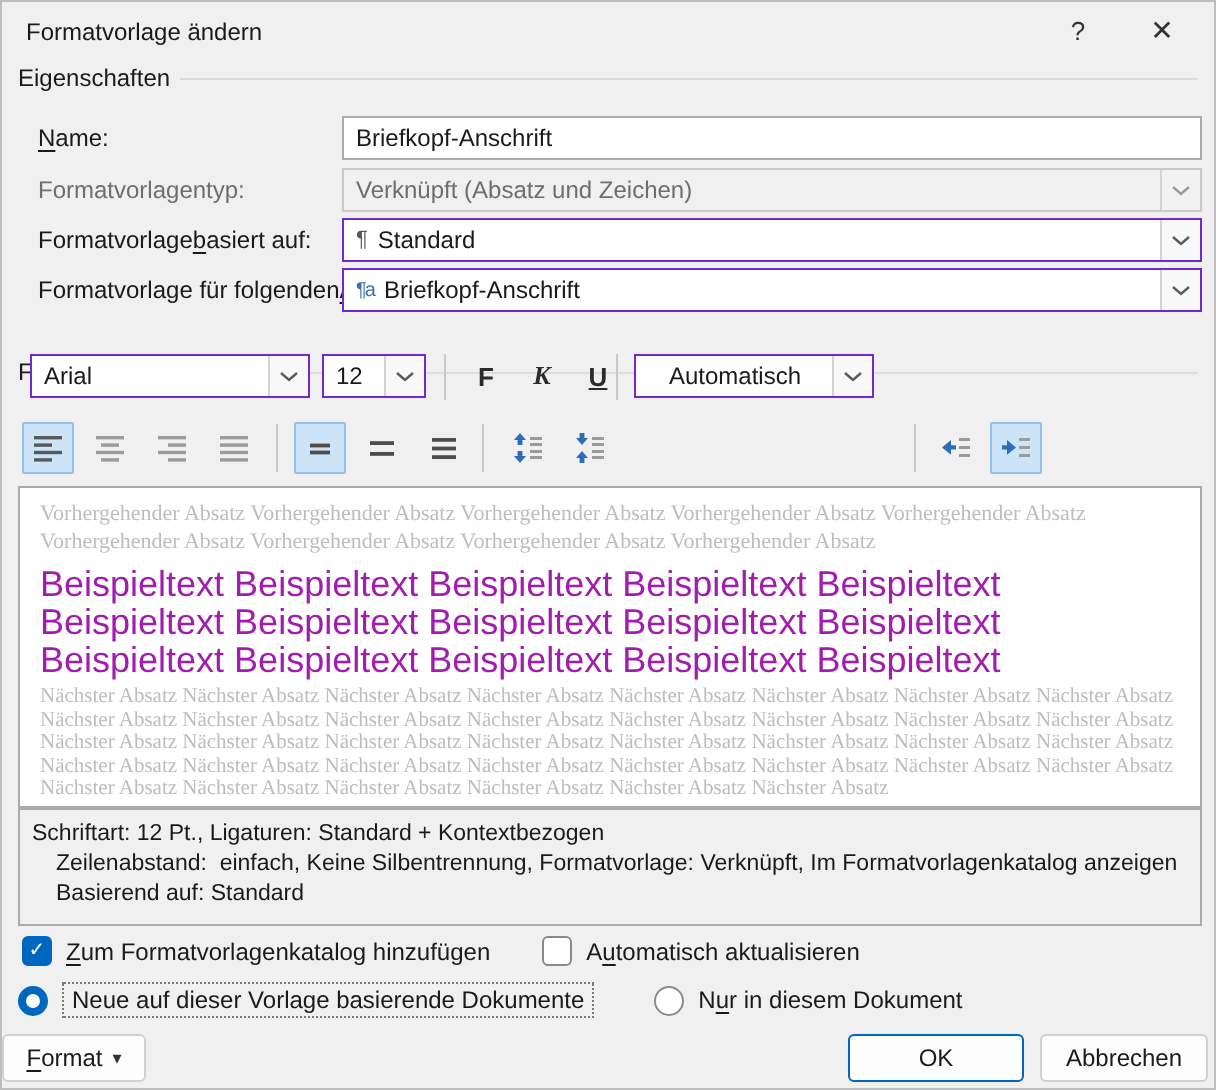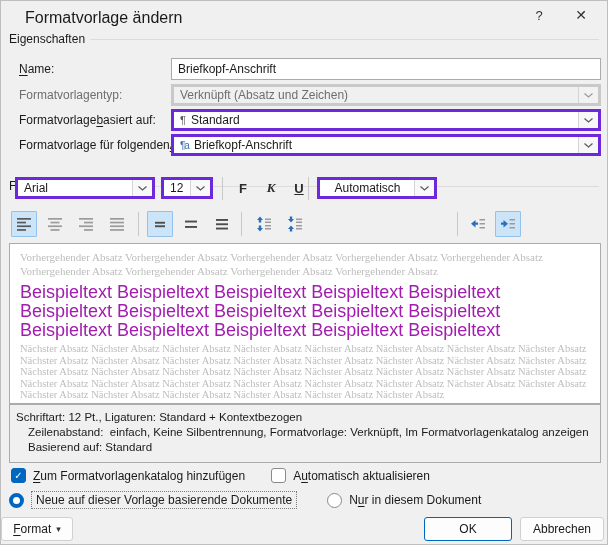--- a/index.html
+++ b/index.html
@@ -2,34 +2,34 @@
 <html style="--accent: #0067C0;"><head>
 <meta charset="utf-8">
 <style>
   :root { --accent:#0067C0; }
   * { margin:0; padding:0; box-sizing:border-box; }
   html,body { background:#fff; }
   body { font-family:"Liberation Sans","DejaVu Sans",sans-serif; font-size:12px; color:#1a1a1a; }
   .dialog { position:relative; width:608px; height:545px; background:#F0F0F0; border:1px solid #BEBEBE; overflow:hidden; }
 
   
-  .title { position:absolute; left:24px; top:8px; font-size:16px; color:#1a1a1a; }
+  .title { position:absolute; left:12px; top:8px; font-size:12px; color:#1a1a1a; }
   .titlebar-btn { position:absolute; top:2px; width:30px; height:24px; display:flex; align-items:center; justify-content:center; font-size:13px; color:#333; cursor:default; }
   .help-btn { left:523px; }
   .close-btn { left:565px; font-size:14px; }
 
   
   .group-header { position:absolute; left:8px; right:8px; display:flex; align-items:center; gap:5px; }
   .group-header .line { flex:1; height:1px; background:#DCDCDC; }
   .g1 { top:31px; } .g2 { top:158px;margin-top:20px; }
 
   
   .prop-label { position:absolute; left:18px; height:22px; display:flex; align-items:center; }
   .prop-label.disabled { color:#6e6e6e; }
-  .field { position:absolute; left:170px; width:430px; height:22px; background:#fff; border:3px solid #6d28d9; display:flex; align-items:center; }
+  .field { position:absolute; left:170px; width:430px; height:22px; background:#fff; border:1px solid #6d28d9; display:flex; align-items:center; }
   input.text-input { position:absolute; left:170px; width:430px; height:22px; border:1px solid #ABABAB; padding:0 6px; font:12px "Liberation Sans","DejaVu Sans",sans-serif; color:#1a1a1a; background:#fff; }
   .combo { padding-left:6px; gap:5px; }
   .combo .combo-text { flex:1; white-space:nowrap; overflow:hidden; }
   .combo .combo-btn { width:20px; align-self:stretch; display:flex; align-items:center; justify-content:center; background:#F8F8F8; border-left:1px solid #D4D4D4; }
   .combo.disabled { background:#F0F0F0; border-color:#C9C9C9; color:#6e6e6e; }
   .combo.disabled .combo-btn { background:#F2F2F2; }
   .style-glyph { color:#5a5a5a; font-size:11px; }
   .style-glyph.linked { color:#3b6fae; font-size:10px; letter-spacing:-1px; }
 
   

